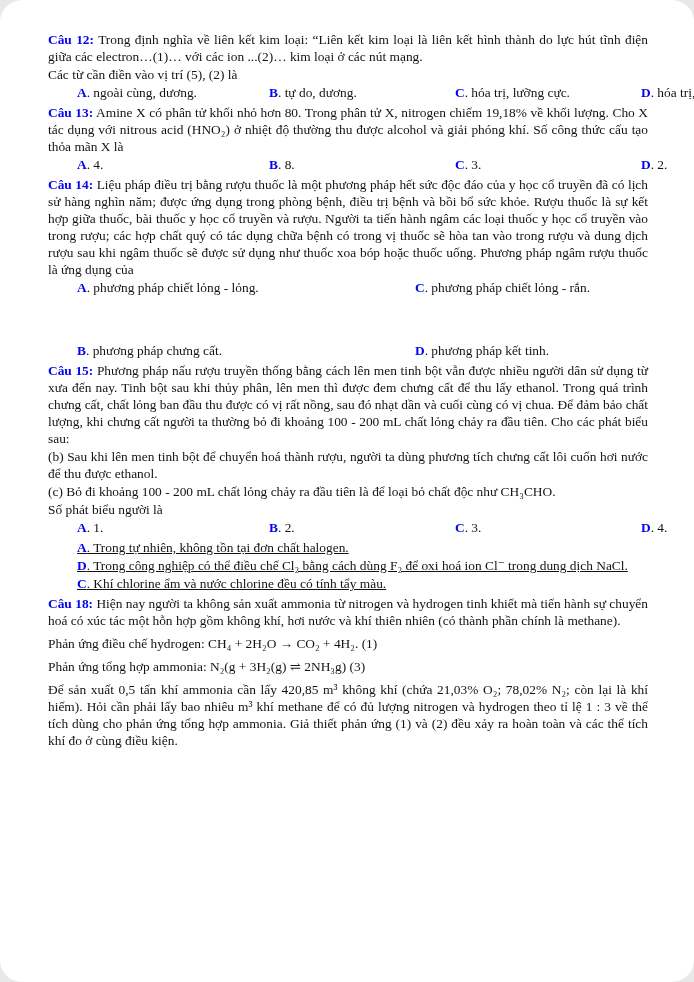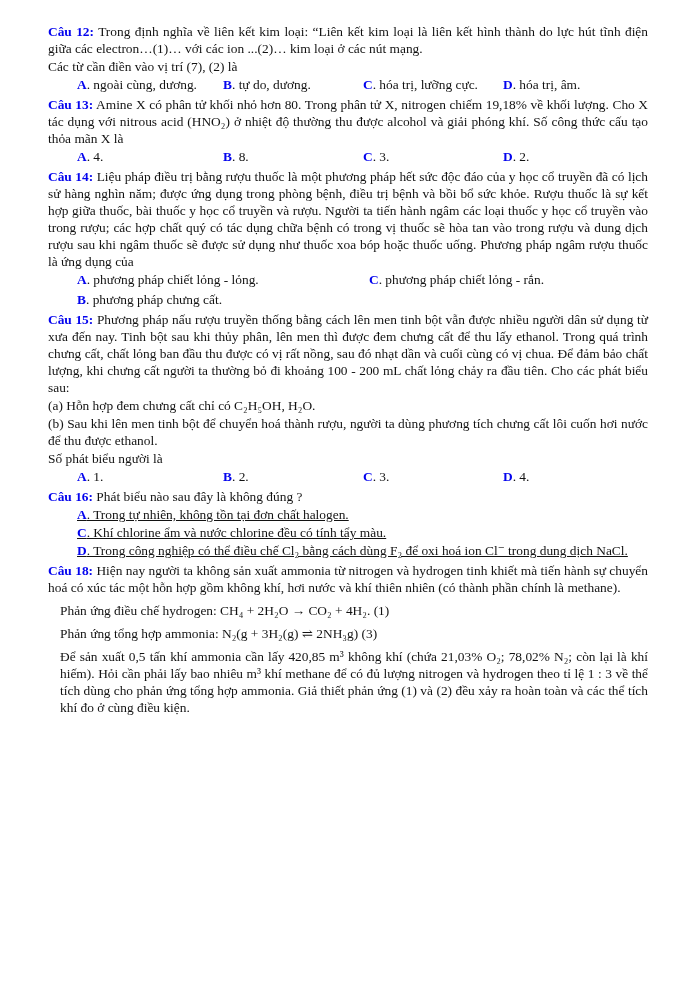--- a/index.html
+++ b/index.html
@@ -1,41 +1,42 @@
 <!DOCTYPE html>
 <html style="--accent: #0404ee;"><head>
 <meta charset="utf-8">
 <style>
   html,body{margin:0;padding:0;background:#e8e8e8;}
   .page{
     width:694px;height:982px;background:#ffffff;box-sizing:border-box;
-    padding:20px 46px 0 48px;
+    padding:28px 46px 0 48px;
     font-family:"Liberation Serif","DejaVu Serif",serif;
     font-size:13.4px;line-height:17px;color:#121212;
     overflow:hidden;
+    border-radius:22px;
   }
   .para{margin:1px 0 0 0;text-align:justify;}
   .question-block{margin-top:3px;}
   .qlabel{color:var(--accent,#0000ee);font-weight:bold;}
   .letter{color:var(--accent,#0000ee);font-weight:bold;}
-  .optrow{display:grid;margin-top:1px;padding-left:29px;row-gap:3px;}
+  .optrow{display:grid;margin-top:1px;padding-left:29px;row-gap:3px;gap:46px;}
   .optrow4{grid-template-columns:146px 140px 140px auto;}
   .optrow2{grid-template-columns:292px auto;}
   .opt{white-space:nowrap;}
   .opt-indent{text-indent:29px;text-decoration:underline;}
-  .gap{margin-top:6px;margin-left:12px;}
+  .gap{margin-top:6px;}
 </style>
 </head>
 <body>
 
 <div class="page">
   <div id="content">
       <div class="question-block">
         <p class="para"><span class="qlabel">Câu 12:</span> Trong định nghĩa về liên kết kim loại: “Liên kết kim loại là liên kết hình thành do lực hút tĩnh điện giữa các electron…(1)… với các ion ...(2)… kim loại ở các nút mạng.</p>
-        <p class="para">Các từ cần điền vào vị trí (7), (2) là</p>
+        <p class="para">Các từ cần điền vào vị trí (5), (2) là</p>
         <div class="optrow optrow4">
           <span class="opt"><b class="letter">A</b>. ngoài cùng, dương.</span>
           <span class="opt"><b class="letter">B</b>. tự do, dương.</span>
           <span class="opt"><b class="letter">C</b>. hóa trị, lưỡng cực.</span>
           <span class="opt"><b class="letter">D</b>. hóa trị, âm.</span>
         </div>
       </div>
       <div class="question-block">
         <p class="para"><span class="qlabel">Câu 13:</span> Amine X có phân tử khối nhỏ hơn 80. Trong phân tử X, nitrogen chiếm 19,18% về khối lượng. Cho X tác dụng với nitrous acid (HNO₂) ở nhiệt độ thường thu được alcohol và giải phóng khí. Số công thức cấu tạo thỏa mãn X là</p>
         <div class="optrow optrow4">
@@ -44,39 +45,39 @@
           <span class="opt"><b class="letter">C</b>. 3.</span>
           <span class="opt"><b class="letter">D</b>. 2.</span>
         </div>
       </div>
       <div class="question-block">
         <p class="para"><span class="qlabel">Câu 14:</span> Liệu pháp điều trị bằng rượu thuốc là một phương pháp hết sức độc đáo của y học cổ truyền đã có lịch sử hàng nghìn năm; được ứng dụng trong phòng bệnh, điều trị bệnh và bồi bổ sức khỏe. Rượu thuốc là sự kết hợp giữa thuốc, bài thuốc y học cổ truyền và rượu. Người ta tiến hành ngâm các loại thuốc y học cổ truyền vào trong rượu; các hợp chất quý có tác dụng chữa bệnh có trong vị thuốc sẽ hòa tan vào trong rượu và dung dịch rượu sau khi ngâm thuốc sẽ được sử dụng như thuốc xoa bóp hoặc thuốc uống. Phương pháp ngâm rượu thuốc là ứng dụng của</p>
         <div class="optrow optrow2">
           <span class="opt"><b class="letter">A</b>. phương pháp chiết lỏng - lỏng.</span>
           <span class="opt"><b class="letter">C</b>. phương pháp chiết lỏng - rắn.</span>
           <span class="opt"><b class="letter">B</b>. phương pháp chưng cất.</span>
+          <span class="opt"><b class="letter">D</b>. phương pháp kết tinh.</span>
         </div>
       </div>
       <div class="question-block">
         <p class="para"><span class="qlabel">Câu 15:</span> Phương pháp nấu rượu truyền thống bằng cách lên men tinh bột vẫn được nhiều người dân sử dụng từ xưa đến nay. Tinh bột sau khi thủy phân, lên men thì được đem chưng cất để thu lấy ethanol. Trong quá trình chưng cất, chất lỏng ban đầu thu được có vị rất nồng, sau đó nhạt dần và cuối cùng có vị chua. Để đảm bảo chất lượng, khi chưng cất người ta thường bỏ đi khoảng 100 - 200 mL chất lỏng chảy ra đầu tiên. Cho các phát biểu sau:</p>
-        <p class="para">(a) Hỗn hợp đem chưng cất chỉ có C₂H₅OH, H₂O.</p>
         <p class="para">(b) Sau khi lên men tinh bột để chuyển hoá thành rượu, người ta dùng phương tích chưng cất lôi cuốn hơi nước để thu được ethanol.</p>
+        <p class="para">(c) Bỏ đi khoảng 100 - 200 mL chất lỏng chảy ra đầu tiên là để loại bỏ chất độc như CH₃CHO.</p>
         <p class="para">Số phát biểu người là</p>
         <div class="optrow optrow4">
           <span class="opt"><b class="letter">A</b>. 1.</span>
           <span class="opt"><b class="letter">B</b>. 2.</span>
           <span class="opt"><b class="letter">C</b>. 3.</span>
           <span class="opt"><b class="letter">D</b>. 4.</span>
         </div>
       </div>
       <div class="question-block">
-        <p class="para"><span class="qlabel">Câu 16:</span> Phát biểu nào sau đây là không đúng ?</p>
         <p class="para opt-indent"><b class="letter">A</b>. Trong tự nhiên, không tồn tại đơn chất halogen.</p>
+        <p class="para opt-indent"><b class="letter">D</b>. Trong công nghiệp có thể điều chế Cl₂ bằng cách dùng F₂ để oxi hoá ion Cl⁻ trong dung dịch NaCl.</p>
         <p class="para opt-indent"><b class="letter">C</b>. Khí chlorine ẩm và nước chlorine đều có tính tẩy màu.</p>
-        <p class="para opt-indent"><b class="letter">D</b>. Trong công nghiệp có thể điều chế Cl₂ bằng cách dùng F₂ để oxi hoá ion Cl⁻ trong dung dịch NaCl.</p>
       </div>
       <div class="question-block">
         <p class="para"><span class="qlabel">Câu 18:</span> Hiện nay người ta không sản xuất ammonia từ nitrogen và hydrogen tinh khiết mà tiến hành sự chuyển hoá có xúc tác một hỗn hợp gồm không khí, hơi nước và khí thiên nhiên (có thành phần chính là methane).</p>
         <p class="para gap">Phản ứng điều chế hydrogen: CH₄ + 2H₂O → CO₂ + 4H₂. (1)</p>
         <p class="para gap">Phản ứng tổng hợp ammonia: N₂(g + 3H₂(g) ⇌ 2NH₃g) (3)</p>
         <p class="para gap">Để sản xuất 0,5 tấn khí ammonia cần lấy 420,85 m³ không khí (chứa 21,03% O₂; 78,02% N₂; còn lại là khí hiếm). Hỏi cần phải lấy bao nhiêu m³ khí methane để có đủ lượng nitrogen và hydrogen theo tỉ lệ 1 : 3 về thể tích dùng cho phản ứng tổng hợp ammonia. Giả thiết phản ứng (1) và (2) đều xảy ra hoàn toàn và các thể tích khí đo ở cùng điều kiện.</p>
       </div>
     </div>
 </div>
 

